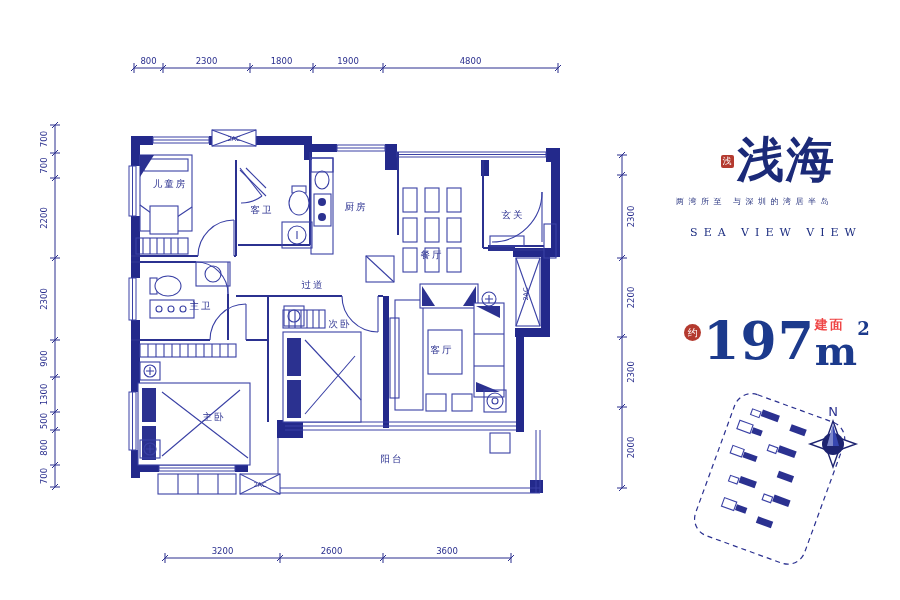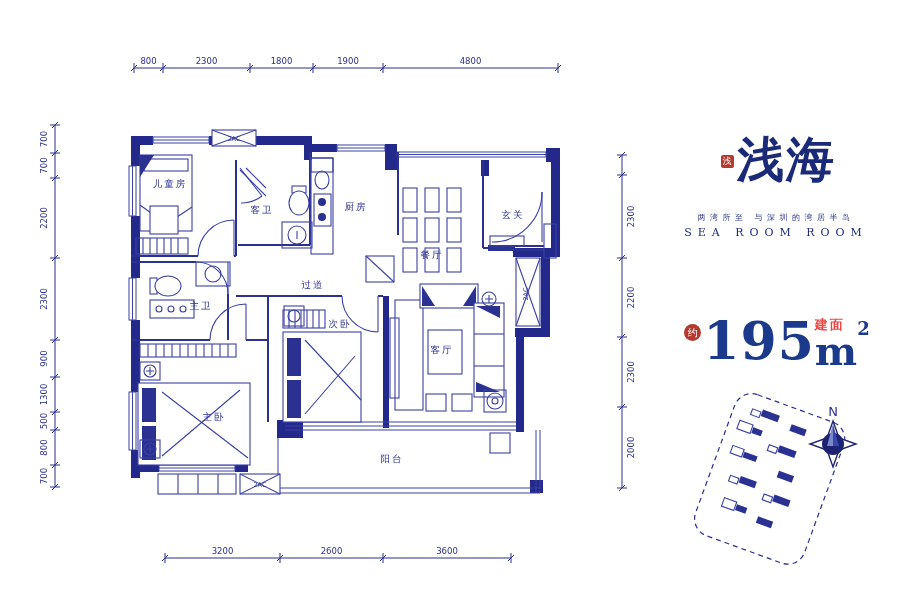--- a/index.html
+++ b/index.html
@@ -9,21 +9,21 @@
   .panel{position:absolute;color:#232d7d;}
   
   #logo{left:676px;top:128px;width:200px;}
   .logo-row{display:flex;align-items:flex-end;justify-content:center;}
   .logo-left{font-size:33px;font-weight:700;color:#1b2a78;letter-spacing:2px;
              font-family:"DejaVu Serif","Liberation Serif",serif;}
   .logo-seal{width:13px;height:13px;background:#b43a2f;color:#fff;font-size:9px;line-height:13px;
              text-align:center;margin:0 3px 24px 3px;border-radius:2px;}
   .logo-right{font-size:48px;font-weight:900;color:#1b2a78;letter-spacing:1px;
               font-family:"DejaVu Serif","Liberation Serif",serif;transform:skewX(-4deg);}
-  .tagline{margin-top:20px;text-align:center;font-size:8px;letter-spacing:4.5px;color:#27337f;white-space:nowrap;}
+  .tagline{margin-top:4px;font-size:8px;letter-spacing:4.5px;color:#27337f;white-space:nowrap;}
   
   #unit{left:676px;top:222px;width:200px;text-align:center;}
   .unit-row{display:flex;align-items:center;justify-content:center;}
   .unit-code{font-family:"DejaVu Serif","Liberation Serif",serif;font-size:62px;line-height:60px;
              font-weight:700;color:#1c2d80;}
   .unit-suffix{writing-mode:vertical-rl;font-size:15px;font-weight:700;color:#1c2d80;
                letter-spacing:6px;margin-left:12px;margin-top:6px;}
   .unit-sub{margin-top:4px;font-family:"DejaVu Serif","Liberation Serif",serif;font-size:11px;
             letter-spacing:6px;color:#1c2d80;white-space:nowrap;}
   
@@ -408,26 +408,26 @@
 
 <div class="panel" id="logo">
   <div class="logo-row">
     <span class="logo-seal">浅</span>
     <span class="logo-right">浅海</span>
   </div>
   <div class="tagline">两湾所至 与深圳的湾居半岛</div>
 </div>
 
 <div class="panel" id="unit">
-  <div class="unit-sub">SEA ROOM ROOM</div>
+  <div class="unit-sub">SEA VIEW VIEW</div>
 </div>
 
 <div class="panel" id="area">
   <div class="area-row">
     <span class="area-approx">约</span>
-    <span class="area-num">195</span>
+    <span class="area-num">197</span>
     <span class="m-wrap">
       <span class="area-build">建面</span>
       <span class="area-m">m</span>
     </span>
     <span class="area-sup">2</span>
   </div>
 </div>
 
 </body></html>

